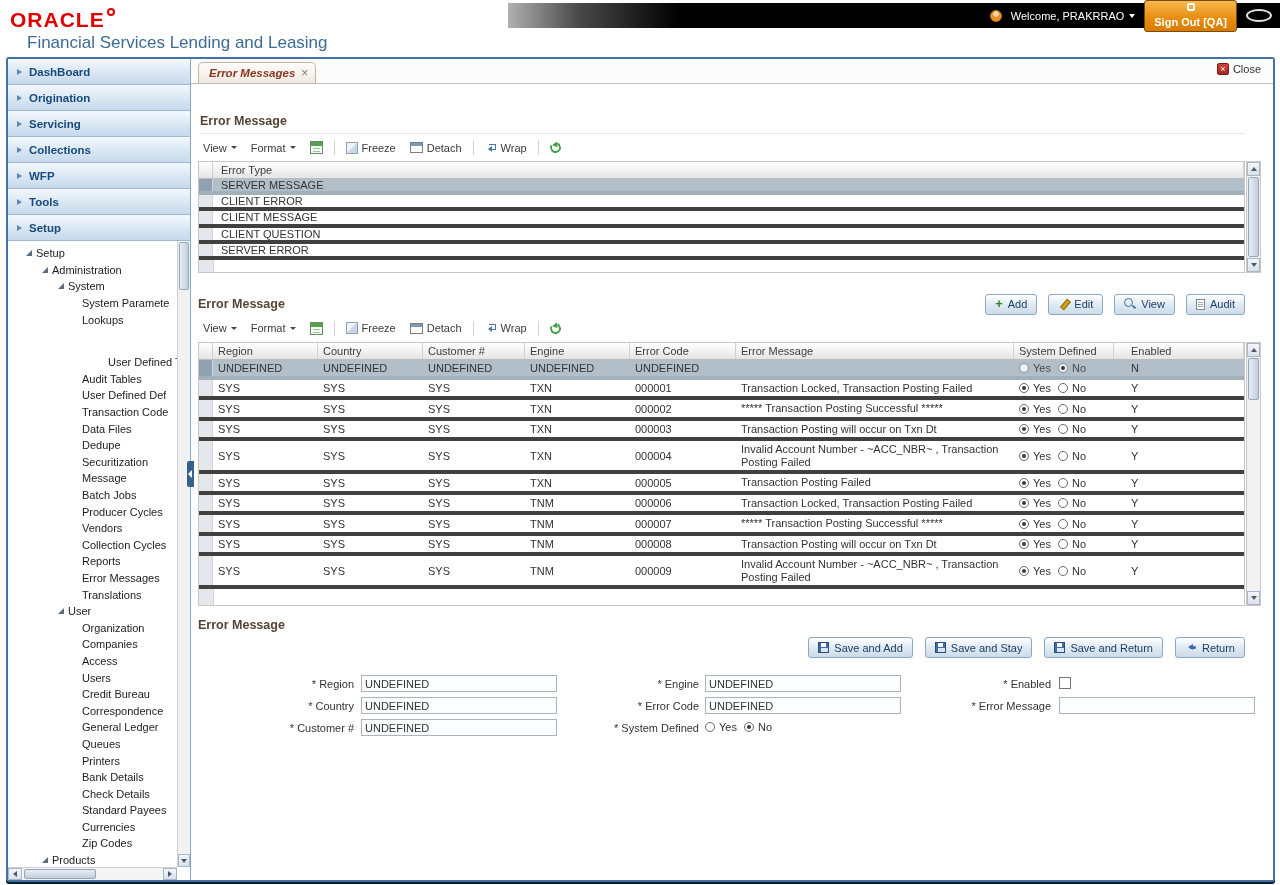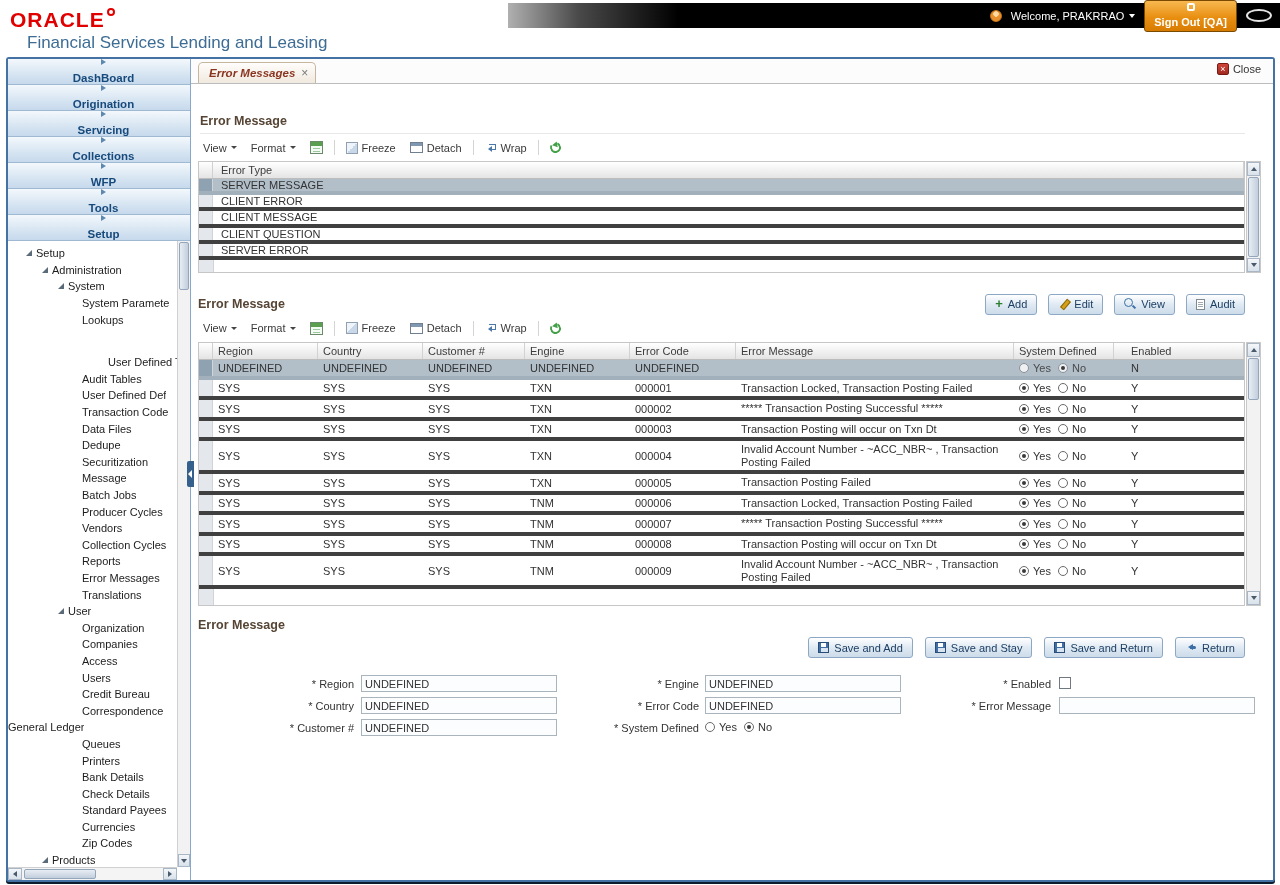--- a/index.html
+++ b/index.html
@@ -26,21 +26,21 @@
 .oracle-mark{width:26px;height:13px;border:2px solid #e4e4e4;border-radius:50%;flex:none;}
 
 
 .main-frame{position:absolute;left:6px;right:5px;top:57px;bottom:3px;border:2px solid #4472a4;border-radius:3px;
   box-shadow:0 2px 0 #0d1b2a;display:flex;background:#fff;overflow:hidden;}
 
 
 .sidebar{width:183px;display:flex;flex-direction:column;border-right:1px solid #87a8c8;background:#fff;flex:none;}
 .menu-item{height:26px;display:flex;align-items:center;gap:7px;padding-left:9px;cursor:pointer;
   background:linear-gradient(#f3f8fc,#d7e5f2 60%,#c6d9ec);border-bottom:1px solid #9fb9d2;
-  color:#174a7c;font-weight:bold;font-size:11.5px;flex-direction:column;}
+  color:#174a7c;font-weight:bold;font-size:11.5px;}
 .mi-arrow{width:0;height:0;border-top:3.5px solid transparent;border-bottom:3.5px solid transparent;border-left:5px solid #5e88b0;flex:none;}
 .tree-panel{flex:1;position:relative;background:#fff;overflow:hidden;}
 .tree-items{position:absolute;left:0;top:4px;right:13px;bottom:13px;overflow:hidden;}
 .tree-item{height:16.6px;display:flex;align-items:center;white-space:nowrap;color:#1c1c1c;cursor:pointer;}
 .tree-item .tri{width:0;height:0;border-bottom:6px solid #5a6a78;border-left:6px solid transparent;margin-right:4px;flex:none;}
 .ti-label{overflow:hidden;}
 
 
 .vbtn,.hbtn{background:linear-gradient(#f4f7fa,#d8e1ea);border:1px solid #a8b6c6;display:flex;align-items:center;justify-content:center;cursor:pointer;}
 .vbtn::after{content:'';width:0;height:0;border-left:3.5px solid transparent;border-right:3.5px solid transparent;}
@@ -294,21 +294,21 @@
           </div>
           <div class="tree-item" style="padding-left: 74px;">
             <div class="ti-label">Users</div>
           </div>
           <div class="tree-item" style="padding-left: 74px;">
             <div class="ti-label">Credit Bureau</div>
           </div>
           <div class="tree-item" style="padding-left: 74px;">
             <div class="ti-label">Correspondence</div>
           </div>
-          <div class="tree-item" style="">
+          <div class="tree-item" style="padding-left: 74px;">
             <div class="ti-label">General Ledger</div>
           </div>
           <div class="tree-item" style="padding-left: 74px;">
             <div class="ti-label">Queues</div>
           </div>
           <div class="tree-item" style="padding-left: 74px;">
             <div class="ti-label">Printers</div>
           </div>
           <div class="tree-item" style="padding-left: 74px;">
             <div class="ti-label">Bank Details</div>

